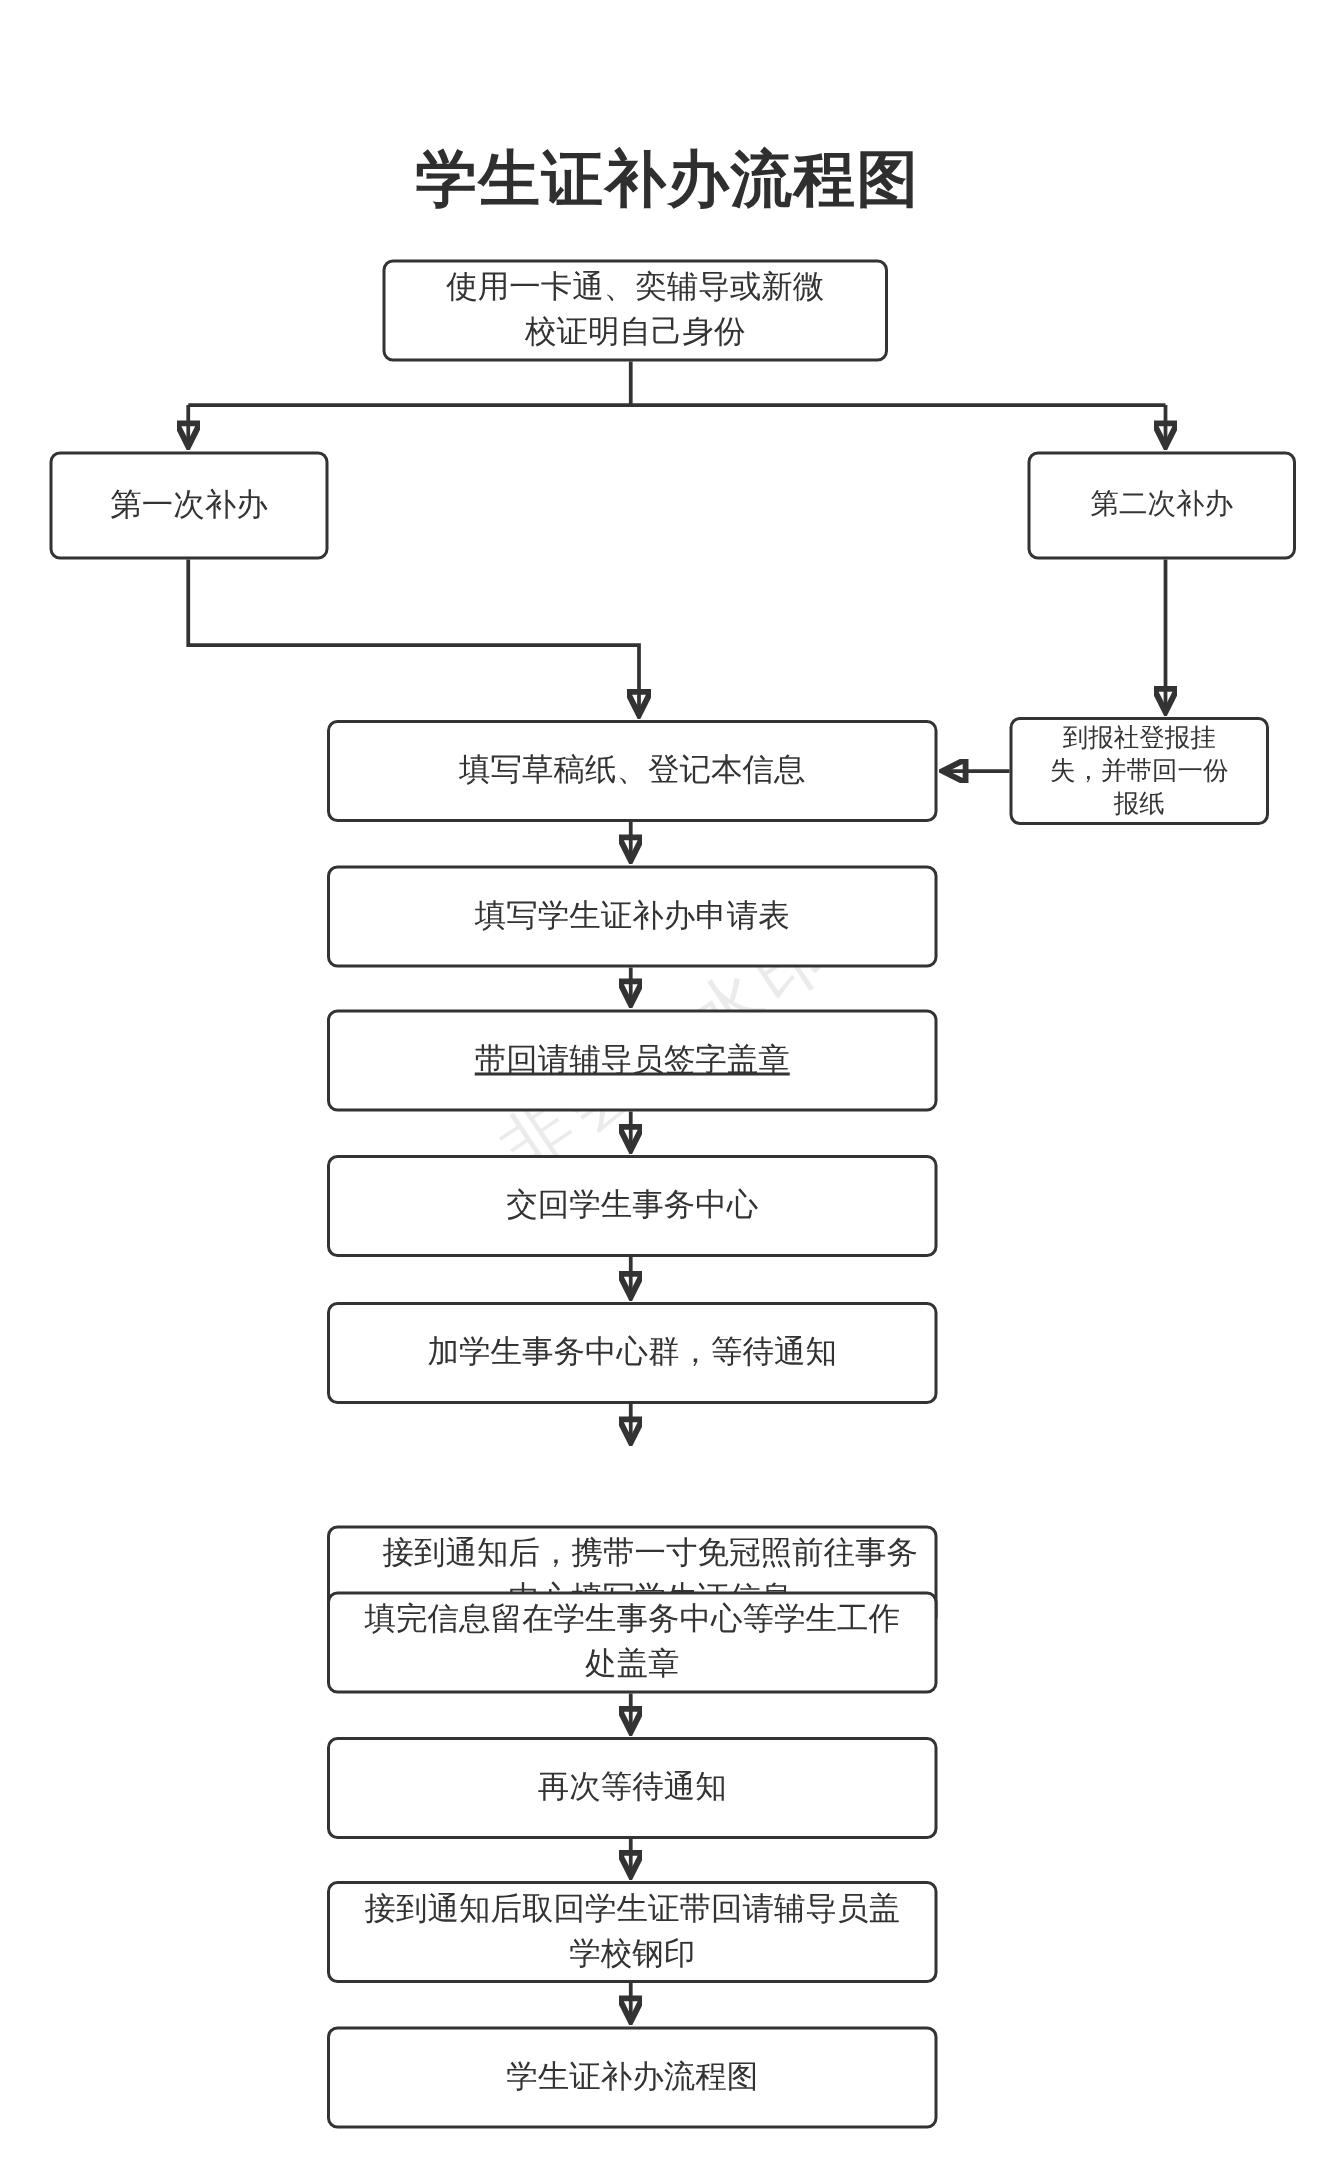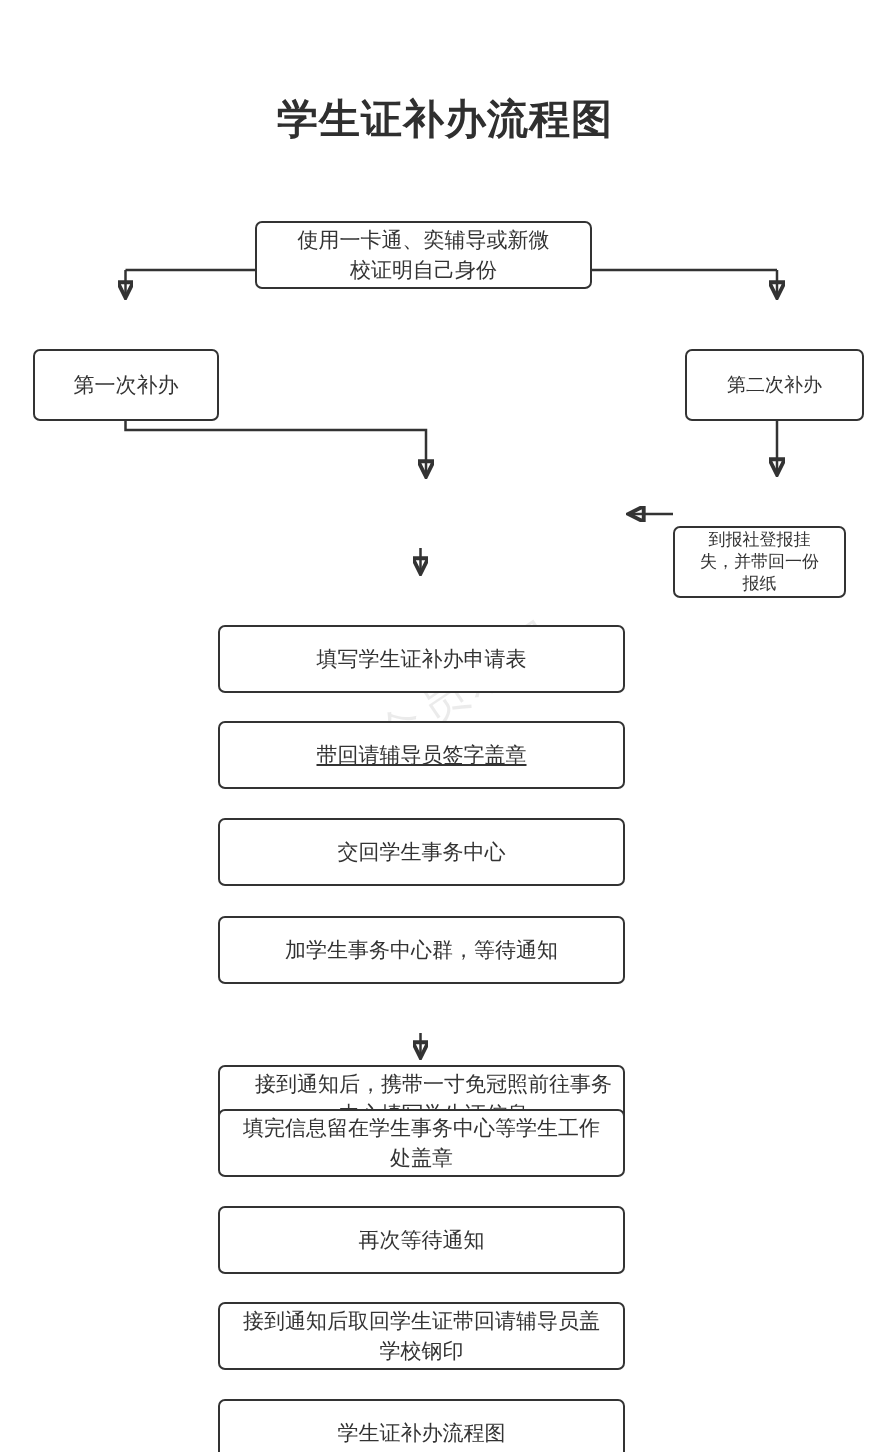--- a/index.html
+++ b/index.html
@@ -59,21 +59,20 @@
     box-sizing: border-box;
     border: 2px solid #333333;
     border-radius: 7px;
     background: #ffffff;
     display: flex;
     align-items: center;
     justify-content: center;
     text-align: center;
     color: #333333;
     z-index: 2;
-    margin-top: 48px;
   }
   .box .lbl {
     white-space: pre-line;
     line-height: 1.42;
     padding: 2px 8px;
   }
   .box-identity { left: 255px; top: 173px; width: 337px; height: 68px; font-size: 21px; }
   .box-first    { left: 33px;  top: 301px; width: 186px; height: 72px; font-size: 21px; }
   .box-second   { left: 685px; top: 301px; width: 179px; height: 72px; font-size: 19px; }
   .box-news     { left: 673px; top: 478px; width: 173px; height: 72px; font-size: 17px; }
@@ -143,20 +142,23 @@
   <div class="box box-second">
     <span class="lbl">第二次补办</span>
   </div>
 
   <div class="box box-news">
     <span class="lbl">到报社登报挂
 失，并带回一份
 报纸</span>
   </div>
 
+  <div class="box step s0">
+    <span class="lbl">填写草稿纸、登记本信息</span>
+  </div>
   <div class="box step s1">
     <span class="lbl">填写学生证补办申请表</span>
   </div>
   <div class="box step s2">
     <span class="lbl">带回请辅导员签字盖章</span>
   </div>
   <div class="box step s3">
     <span class="lbl">交回学生事务中心</span>
   </div>
   <div class="box step s4">

